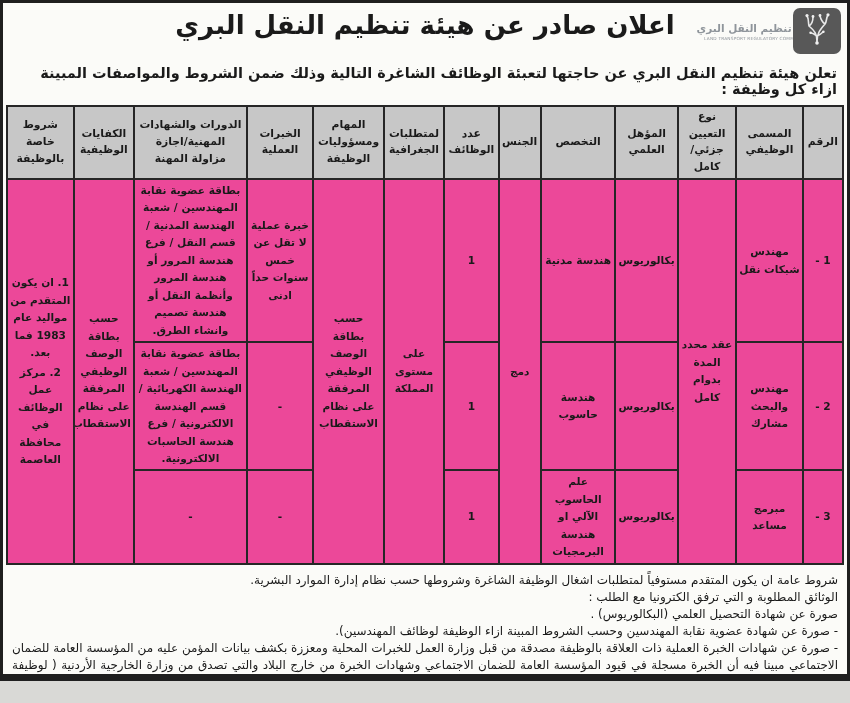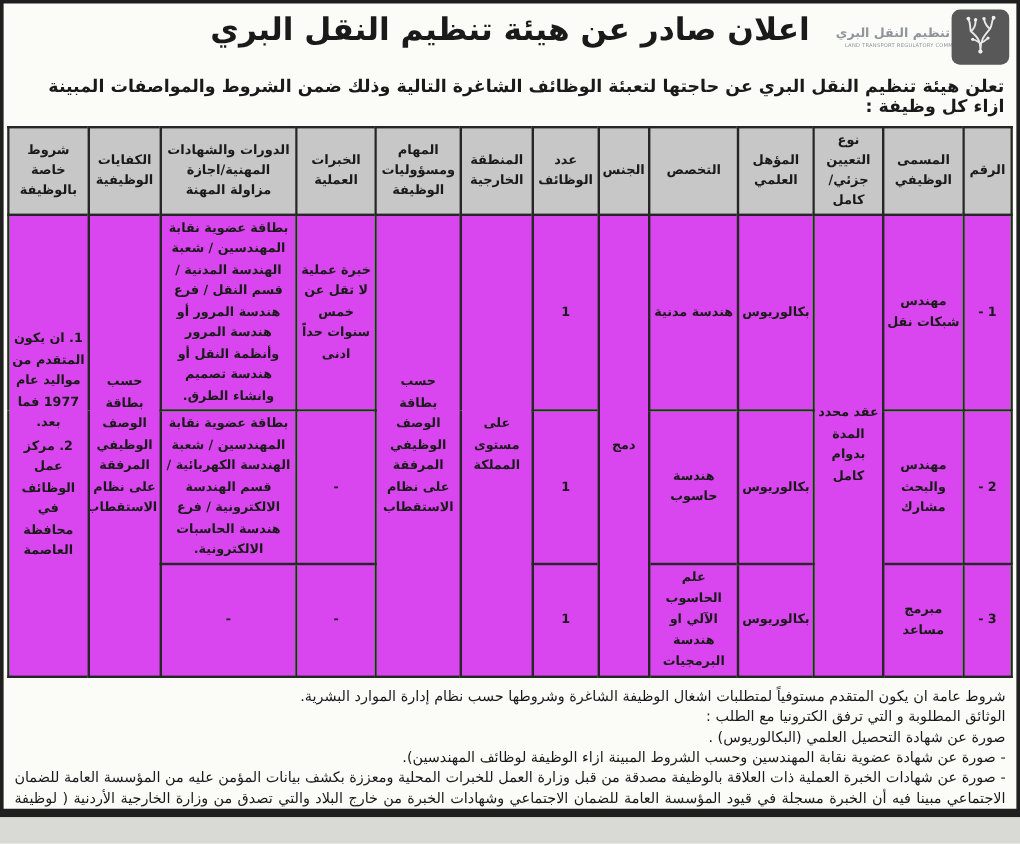--- a/index.html
+++ b/index.html
@@ -64,21 +64,21 @@
     padding:2px 2px;
     overflow:hidden;
   }
   table.jobs th{
     background:var(--header-bg);
     font-size:10.8px;font-weight:bold;
     line-height:1.55;height:50px;
   }
   table.jobs td{
     font-size:10.6px;font-weight:bold;line-height:1.65;
-    background:#d946ef;
+    background:#ec4899;
   }
   tr.row-1 td{height:130px;}
   tr.row-2 td{height:114px;}
   tr.row-3 td{height:58px;}
   td.c-num{font-size:13px;}
   td.c-count{font-size:13px;}
   .cond-item{margin:2px 0;}
   
   col.w-num{width:40px;}  col.w-job{width:66px;}  col.w-apt{width:58px;}
   col.w-qual{width:62px;} col.w-spec{width:74px;} col.w-gen{width:42px;}
@@ -147,42 +147,42 @@
     </colgroup>
     <tbody>
         <tr>
       <th>الرقم</th>
       <th>المسمى الوظيفي</th>
       <th>نوع التعيين جزئي/ كامل</th>
       <th>المؤهل العلمي</th>
       <th>التخصص</th>
       <th>الجنس</th>
       <th>عدد الوظائف</th>
-      <th>المنطقة الخارجية</th>
+      <th>لمتطلبات الجغرافية</th>
       <th>المهام ومسؤوليات الوظيفة</th>
       <th>الخبرات العملية</th>
       <th>الدورات والشهادات المهنية/اجازة مزاولة المهنة</th>
       <th>الكفايات الوظيفية</th>
       <th>شروط خاصة بالوظيفة</th>
     </tr>
     <tr class="row-1">
       <td class="c-num">1 -</td>
       <td>مهندس شبكات نقل</td>
       <td rowspan="3">عقد محدد المدة بدوام كامل</td>
       <td>بكالوريوس</td>
       <td>هندسة مدنية</td>
       <td rowspan="3">دمج</td>
       <td class="c-count">1</td>
       <td rowspan="3">على مستوى المملكة</td>
       <td rowspan="3">حسب بطاقة الوصف الوظيفي المرفقة على نظام الاستقطاب</td>
       <td>خبرة عملية لا تقل عن خمس سنوات حداً ادنى</td>
       <td>بطاقة عضوية نقابة المهندسين / شعبة الهندسة المدنية / قسم النقل / فرع هندسة المرور أو هندسة المرور وأنظمة النقل أو هندسة تصميم وانشاء الطرق.</td>
       <td rowspan="3">حسب بطاقة الوصف الوظيفي المرفقة على نظام الاستقطاب</td>
       <td rowspan="3">
-        <div class="cond-item">1. ان يكون المتقدم من مواليد عام 1977 فما بعد.</div>
+        <div class="cond-item">1. ان يكون المتقدم من مواليد عام 1983 فما بعد.</div>
         <div class="cond-item">2. مركز عمل الوظائف في محافظة العاصمة</div>
       </td>
     </tr>
     <tr class="row-2">
       <td class="c-num">2 -</td>
       <td>مهندس والبحث مشارك</td>
       <td>بكالوريوس</td>
       <td>هندسة حاسوب</td>
       <td class="c-count">1</td>
       <td>-</td>

